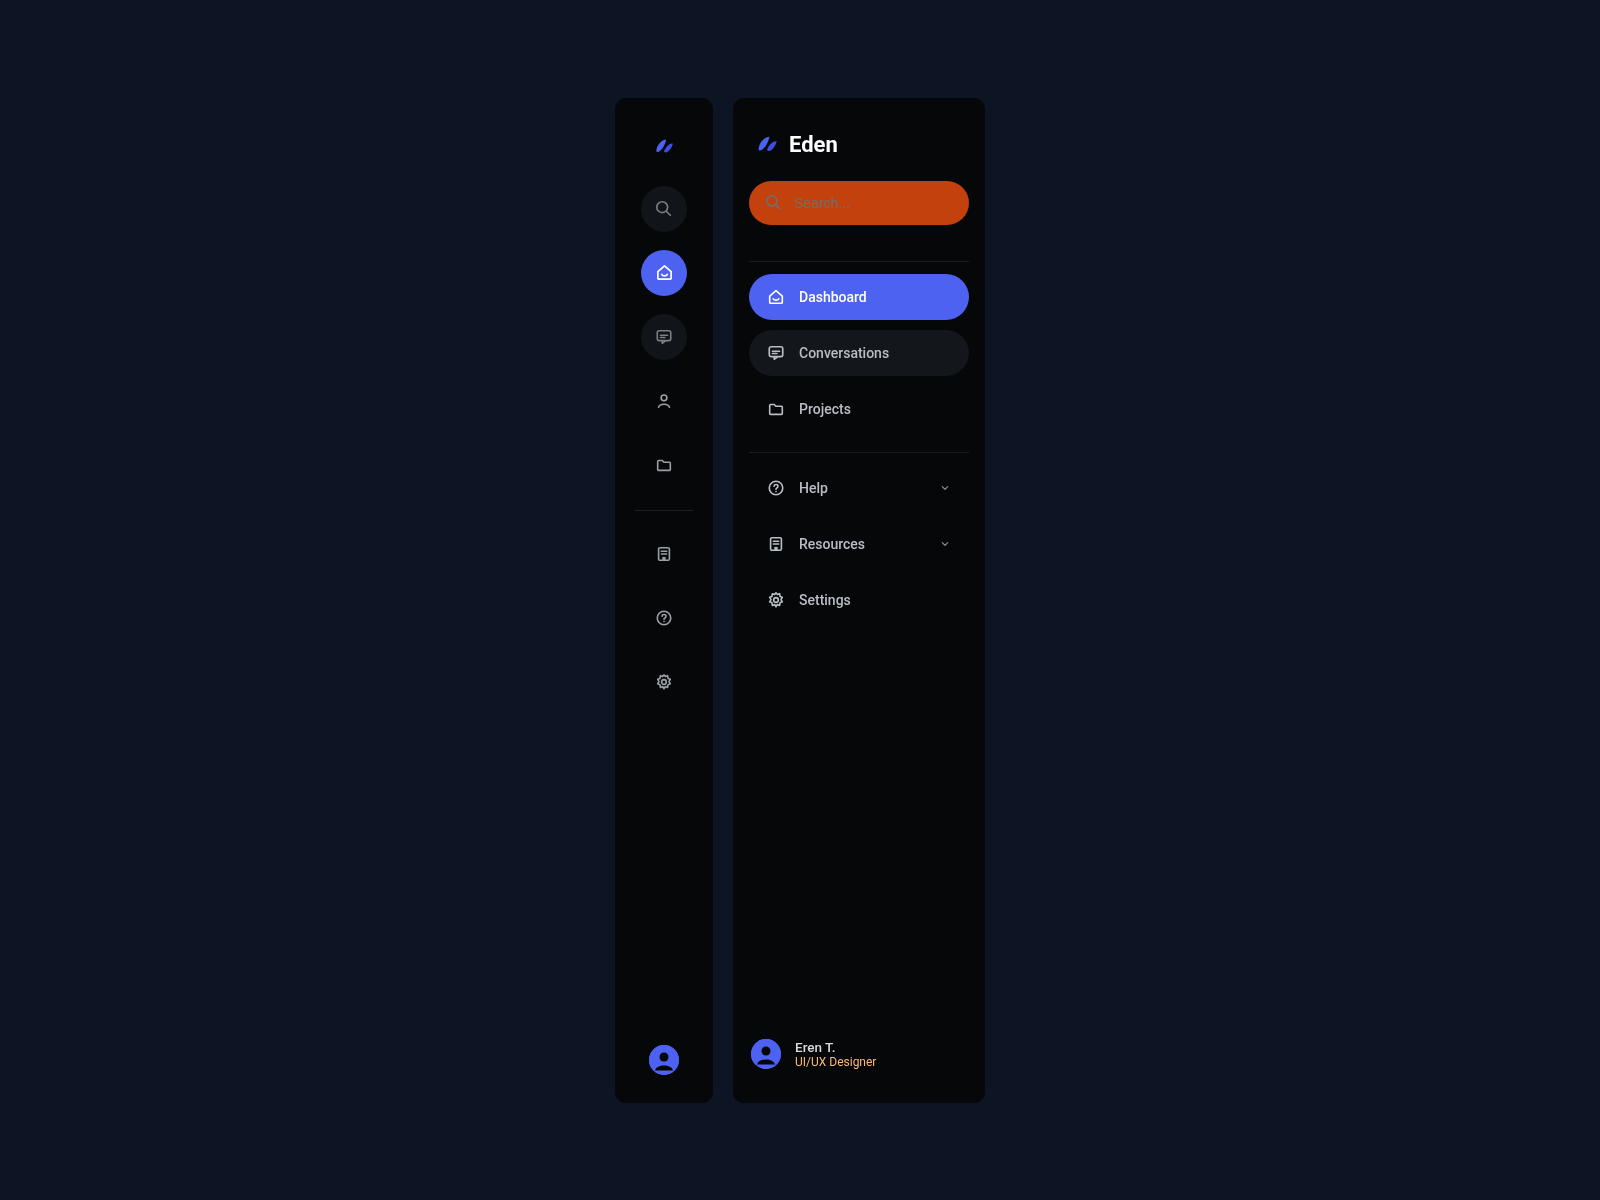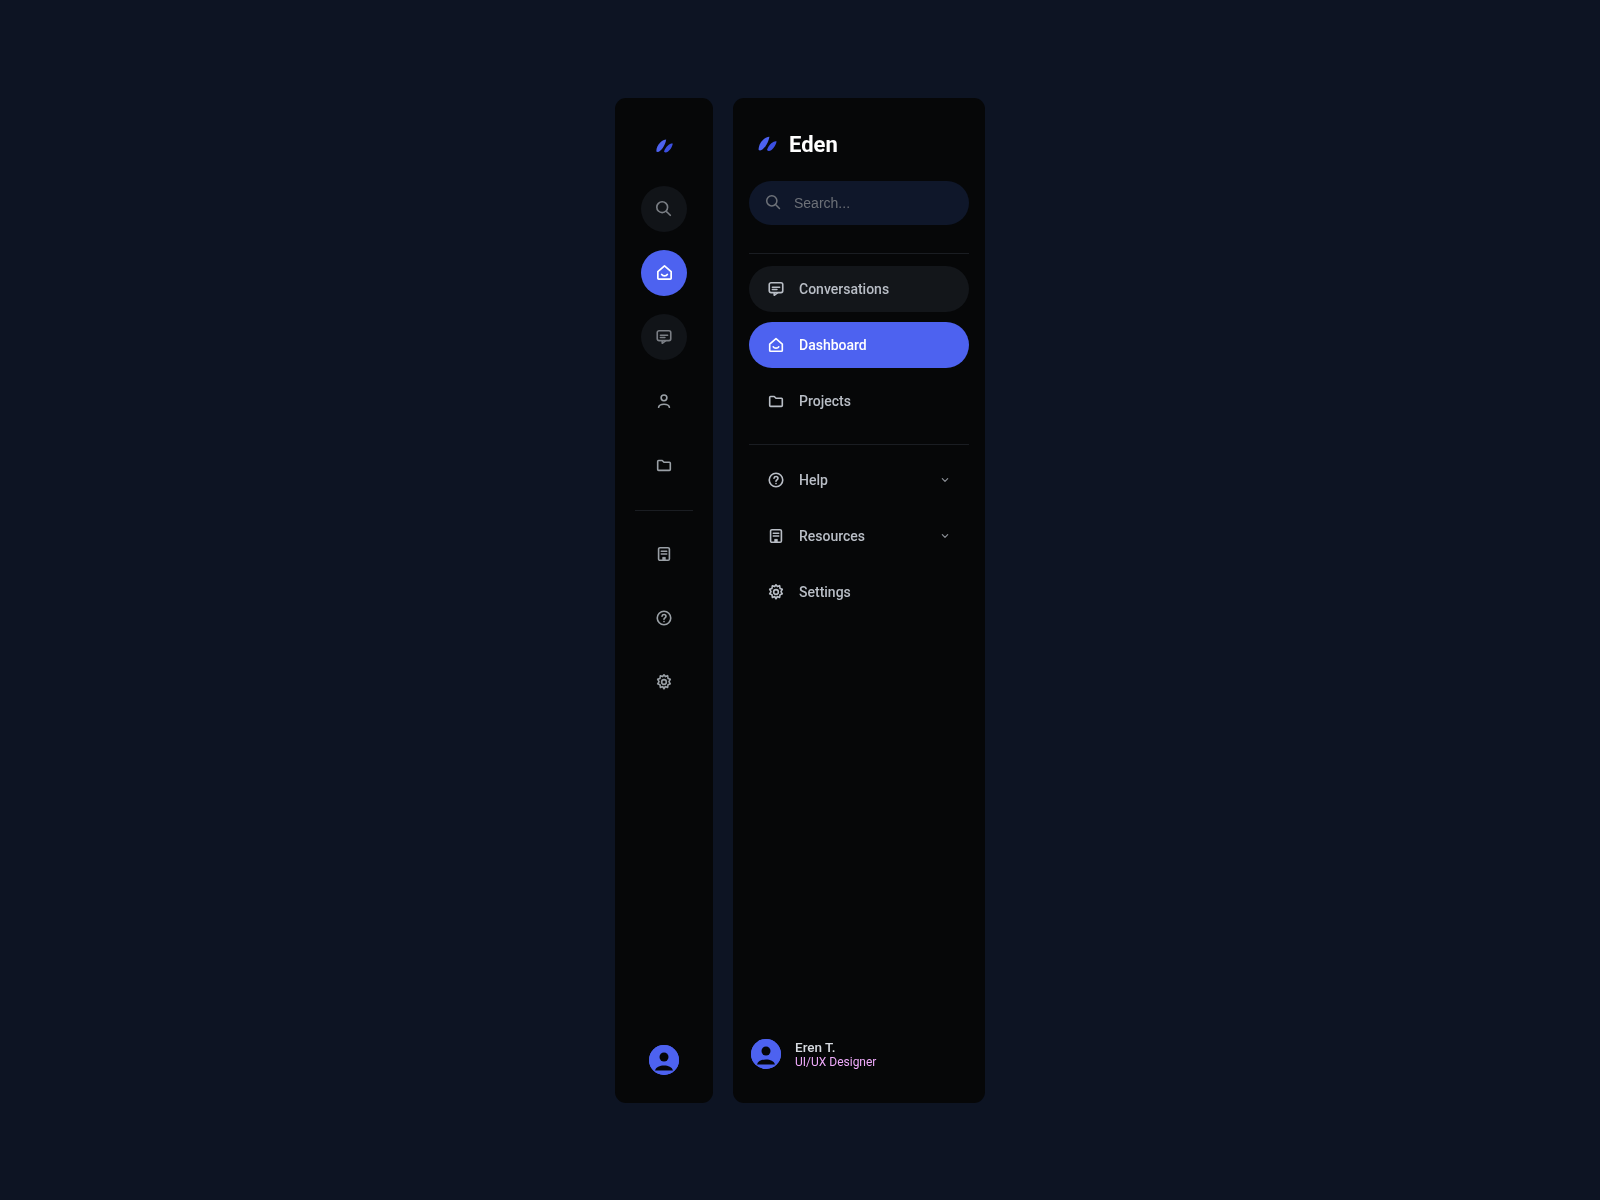--- a/index.html
+++ b/index.html
@@ -48,23 +48,23 @@
     width: 30px; height: 30px; border-radius: 50%;
     background: #4d62f0;
     display: flex; align-items: center; justify-content: center;
     color: #050608;
   }
 
   
   .brand-row { display: flex; align-items: center; gap: 10px; margin: 6px 6px 24px; }
   .brand-name { color: #fff; font-weight: 700; font-size: 22px; }
   .search {
-    background: #0f172a; border-radius: 24px; height: 44px;
+    background: #c2410c; border-radius: 24px; height: 44px;
     display: flex; align-items: center; gap: 12px; padding: 0 16px;
-    color: #6d7178; margin-bottom: 28px;
+    color: #6d7178; margin-bottom: 36px;
   }
   .search input {
     background: transparent; border: none; outline: none;
     color: #c9cdd3; font-size: 14px; flex: 1;
   }
   .search input::placeholder { color: #6d7178; }
   .sidebar .divider { width: 100%; margin: 0 0 12px; }
 
   .nav-item {
     display: flex; align-items: center; gap: 14px;
@@ -75,21 +75,21 @@
   .nav-item .ico { width: 18px; height: 18px; display:flex; align-items:center; justify-content:center; flex-shrink:0; }
   .nav-item.active { background: #4d62f0; color: #ffffff; }
   .nav-item.hover  { background: #13161a; }
   .nav-item .chev { margin-left: auto; color: #8b8f96; }
   .nav-section-gap { height: 10px; }
 
   .profile {
     display: flex; align-items: flex-end; gap: 14px; padding: 0 2px 6px;
   }
   .profile .name { color: #d7dbe1; font-size: 13.5px; font-weight: 500; }
-  .profile .role { color: #f0abfc; font-size: 12px; }
+  .profile .role { color: #fdba74; font-size: 12px; }
 
   svg { display: block; }
 </style>
 </head>
 <body>
 
 <svg width="0" height="0" style="position:absolute">
   <defs>
     <g id="i-logo">
       <path d="M3 14 C3 7 9 3 12 3 C11 9 6 16 3 14 Z" fill="#4d62f0"></path>
@@ -231,35 +231,35 @@
     <span>
         <svg width="17" height="17" viewBox="0 0 20 20">
           <use href="#i-search"></use>
         </svg>
       </span>
     <input type="text" placeholder="Search..." style="">
   </div>
 
   <div class="divider"></div>
 
+  <div class="nav-item active">
+    <span class="ico">
+        <svg width="18" height="18" viewBox="0 0 20 20">
+          <use href="#i-home"></use>
+        </svg>
+      </span>
+    <span>Dashboard</span>
+  </div>
   <div class="nav-item hover">
     <span class="ico">
         <svg width="18" height="18" viewBox="0 0 20 20">
           <use href="#i-chat"></use>
         </svg>
       </span>
     <span>Conversations</span>
-  </div>
-  <div class="nav-item active">
-    <span class="ico">
-        <svg width="18" height="18" viewBox="0 0 20 20">
-          <use href="#i-home"></use>
-        </svg>
-      </span>
-    <span>Dashboard</span>
   </div>
   <div class="nav-item">
     <span class="ico">
         <svg width="18" height="18" viewBox="0 0 20 20">
           <use href="#i-folder"></use>
         </svg>
       </span>
     <span>Projects</span>
   </div>
 

